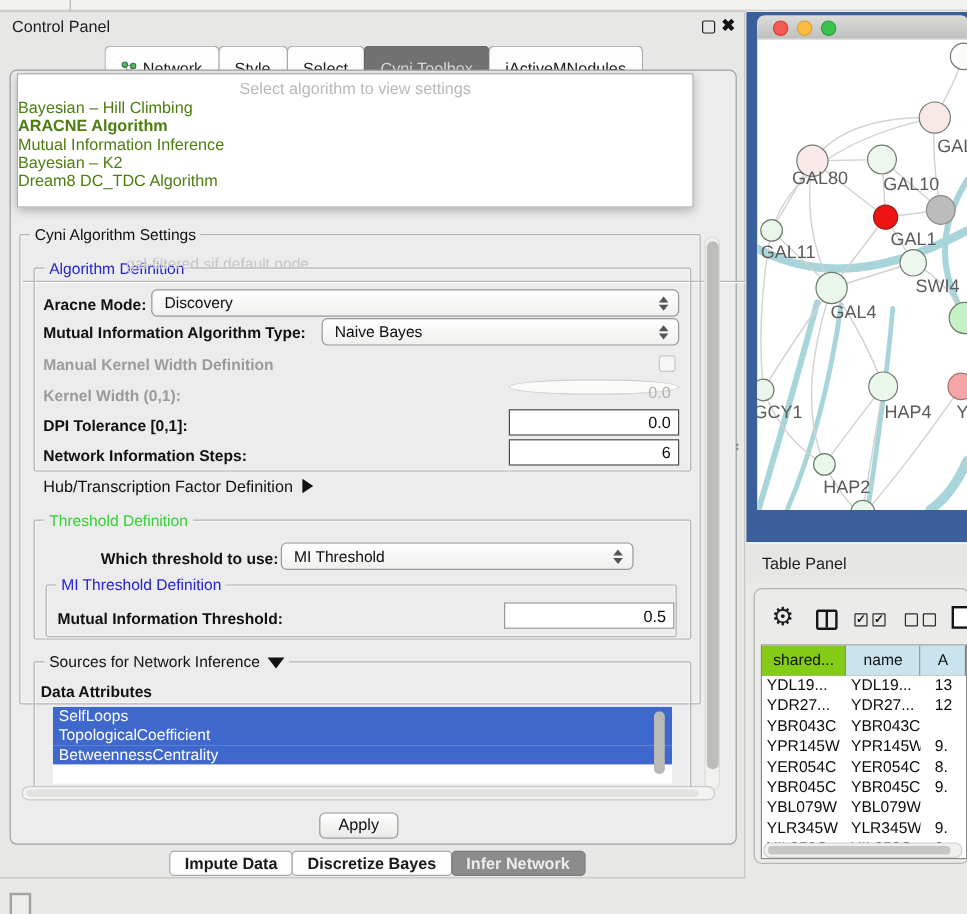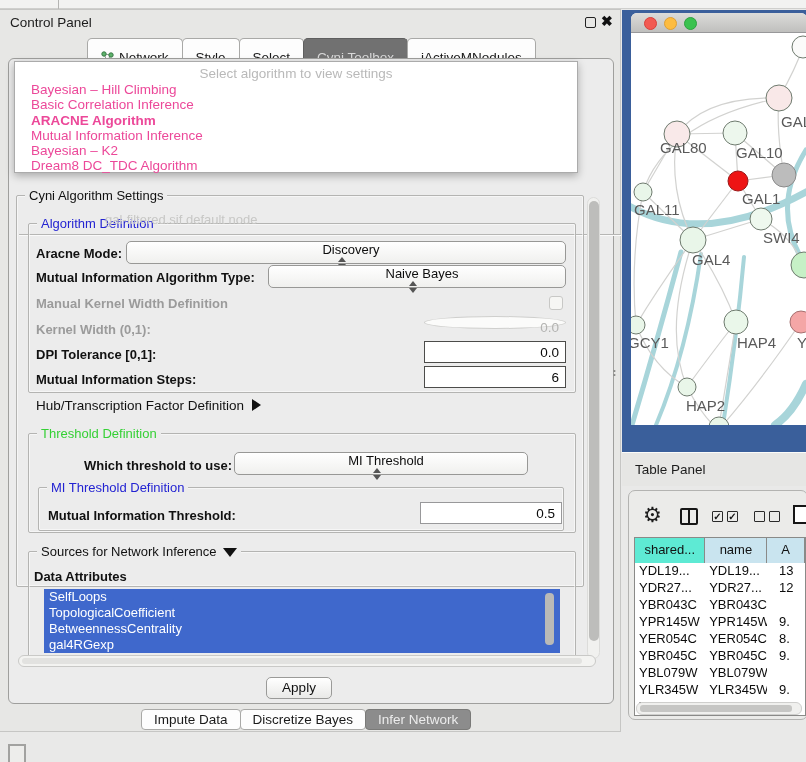--- a/index.html
+++ b/index.html
@@ -31,35 +31,35 @@
   
   .content-panel { left:8px; top:48px; width:606px; height:646px; background:#ececec; border:1px solid #9f9f9d; border-radius:6px; }
   .panel-div1 { left:10px; top:175px; width:602px; height:1px; background:#b6b6b4; }
   .panel-div2 { left:10px; top:176px; width:602px; height:1px; background:#fafafa; }
   .ghost-combo { left:96px; top:153px; font-size:13px; color:#c7c7c5; z-index:2; }
 
   
   .popup { left:14px; top:51px; width:564px; height:112px; background:#ffffff; border:1px solid #ababab;
            box-shadow:0 3px 8px rgba(0,0,0,.28); z-index:60; }
   .popup-ph { width:100%; text-align:center; padding-top:4px; height:20px; color:#b9b9b9; font-size:13.5px; }
-  .algo-opt { height:15.3px; line-height:15.3px; padding-left:16px; font-size:13.5px; color:#ec4899; white-space:nowrap; }
+  .algo-opt { height:15.3px; line-height:15.3px; padding-left:0; font-size:13.5px; color:#4d7c0f; white-space:nowrap; }
   .algo-opt.bold { font-weight:bold; }
 
   
   .group { position:absolute; border:1px solid #b4b4b2; border-radius:2px; box-shadow:inset 0 0 0 1px rgba(255,255,255,.55); }
   .group-label { position:absolute; top:-8px; left:8px; background:#ececec; padding:0 4px; font-size:13px; white-space:nowrap; }
   .lbl-blue  { color:#2323d2; }
   .lbl-green { color:#35d035; }
 
   .boldlbl { font-weight:bold; font-size:13px; color:#111; white-space:nowrap; }
   .graylbl { font-weight:bold; font-size:13px; color:#9b9b9b; white-space:nowrap; }
 
   
   .combo { position:absolute; height:23px; background:linear-gradient(#ffffff,#f0f0ee); border:1px solid #989896;
-           border-radius:5px; display:flex; align-items:center;flex-direction:column; }
+           border-radius:5px; display:flex; align-items:center; }
   .combo-text { padding-left:10px; font-size:13px; color:#0d0d0d; flex:1; white-space:nowrap; }
   .stepper { width:9px; margin-right:8px; display:flex; flex-direction:column; align-items:center; gap:2px; }
   .tri-up    { width:0; height:0; border-left:4px solid transparent; border-right:4px solid transparent; border-bottom:5px solid #555; }
   .tri-down  { width:0; height:0; border-left:4px solid transparent; border-right:4px solid transparent; border-top:5px solid #555; }
 
   
   .field { position:absolute; height:22px; background:#ffffff; text-align:right; padding:3px 6px 0 0; font-size:13.5px; }
   .field.dark   { border:1px solid #4c4c4a; color:#0a0a0a; }
   .field.light  { border:1px solid #cfcfcd; background:#fbfbfa; color:#b3b3b1; }
   .field.normal { border:1px solid #98989a; color:#0a0a0a; }
@@ -76,21 +76,21 @@
   .hscroll { left:18px; top:645px; width:578px; height:12px; background:#f3f3f1; border:1px solid #c9c9c7; border-radius:6px; }
   .hscroll-thumb { position:absolute; left:3px; top:2px; width:560px; height:6px; background:#e2e2e0; border-radius:3px; }
 
   
   .set-scroll-track { left:587px; top:187px; width:13px; height:462px; background:#f1f1ef; border:1px solid #dcdcda; border-radius:7px; }
   .set-scroll-thumb { left:589px; top:191px; width:10px; height:440px; background:#bdbdbb; border-radius:5px; }
 
   
   .apply-btn { left:266px; top:667px; width:66px; height:22px; background:linear-gradient(#ffffff,#e9e9e7); border:1px solid #9a9a98;
                border-radius:5px; text-align:center; line-height:20px; font-size:13.5px; color:#111; }
-  .bottabs { left:142px; top:699px; display:flex; }
+  .bottabs { left:142px; top:699px; display:flex;font-weight:bold; }
   .bottab { height:21px; line-height:20px; padding:0 12px; background:#fdfdfd; border:1px solid #a9a9a7; margin-left:-1px;
             font-size:13.5px; color:#1a1a1a; border-radius:4px; }
   .bottab.sel { background:#8c8c8c; color:#ececec; border-color:#7a7a78; }
 
   .corner-sq { left:8px; top:744px; width:18px; height:20px; border:2px solid #a2a2a0; background:#ededeb; }
   .grip { left:613px; top:369px; width:6px; height:8px; color:#8a8a88; font-size:8px; line-height:4px; }
 
   
   .blue-panel { left:622px; top:10px; width:184px; height:442px; background:#3a5f9b; }
   .net-win { left:9px; top:3px; width:176px; height:412px; background:#ffffff; border-radius:6px 6px 0 0; }
@@ -158,21 +158,20 @@
   <div class="abs content-panel">
     <div class="abs ghost-combo">gal-filtered.sif default node</div>
     <div class="abs panel-div1"></div>
     <div class="abs panel-div2"></div>
   </div>
 
   <div class="abs popup">
     <div class="popup-ph">Select algorithm to view settings</div>
     <div id="algo-options">
         <div class="algo-opt">Bayesian – Hill Climbing</div>
-        <div class="algo-opt">Basic Correlation Inference</div>
         <div class="algo-opt bold">ARACNE Algorithm</div>
         <div class="algo-opt">Mutual Information Inference</div>
         <div class="algo-opt">Bayesian – K2</div>
         <div class="algo-opt">Dream8 DC_TDC Algorithm</div>
       </div>
   </div>
 
   <div class="group" style="left:16px; top:185px; width:568px; height:392px;">
     <span class="group-label">Cyni Algorithm Settings</span>
   </div>
@@ -197,21 +196,21 @@
         <span class="tri-up"></span>
         <span class="tri-down"></span>
       </span>
   </div>
   <div class="abs graylbl" style="left:36px; top:286px;">Manual Kernel Width Definition</div>
   <div class="checkbox" style="left:549px; top:286px;"></div>
   <div class="abs graylbl" style="left:36px; top:312px;">Kernel Width (0,1):</div>
   <div class="field light" style="left:424px; top:306px; width:142px;">0.0</div>
   <div class="abs boldlbl" style="left:36px; top:337px;">DPI Tolerance [0,1]:</div>
   <div class="field dark" style="left:424px; top:331px; width:142px;">0.0</div>
-  <div class="abs boldlbl" style="left:36px; top:362px;">Mutual Information Steps:</div>
+  <div class="abs boldlbl" style="left:36px; top:362px;">Network Information Steps:</div>
   <div class="field dark" style="left:424px; top:356px; width:142px;">6</div>
 
   <div class="abs" style="left:36px; top:388px; font-size:13.5px; color:#111;">
     <span>Hub/Transcription Factor Definition</span><span class="tri-right"></span>
   </div>
 
   <div class="group" style="left:28px; top:423px; width:548px; height:100px;">
     <span class="group-label lbl-green">Threshold Definition</span>
   </div>
   <div class="abs boldlbl" style="left:84px; top:448px;">Which threshold to use:</div>
@@ -229,21 +228,20 @@
   <div class="field normal" style="left:420px; top:492px; width:142px;">0.5</div>
 
   <div class="group" style="left:28px; top:541px; width:548px; height:112px;">
     <span class="group-label"><span>Sources for Network Inference</span><span class="tri-dn-big"></span></span>
   </div>
   <div class="abs boldlbl" style="left:34px; top:559px;">Data Attributes</div>
   <div class="abs attr-list" id="attr-list">
       <div class="attr-item" style="background: rgb(63, 104, 204);">SelfLoops</div>
       <div class="attr-item" style="background: rgb(63, 104, 204);">TopologicalCoefficient</div>
       <div class="attr-item" style="background: rgb(63, 104, 204);">BetweennessCentrality</div>
-      <div class="attr-item" style="background: rgb(63, 104, 204);">gal4RGexp</div>
     </div>
   <div class="abs attr-vscroll"></div>
   <div class="abs hscroll">
       <div class="hscroll-thumb"></div>
     </div>
 
   <div class="abs apply-btn">Apply</div>
   <div class="abs bottabs" id="bottom-tabs">
       <div class="bottab">Impute Data</div>
       <div class="bottab">Discretize Bayes</div>
@@ -326,21 +324,21 @@
 <div class="abs tp-win"></div>
 <div class="abs gear">⚙</div>
 <div class="abs cols-ico"></div>
 <div class="cb" style="left:712px; top:511px;">✓</div>
 <div class="cb" style="left:727px; top:511px;">✓</div>
 <div class="cb" style="left:754px; top:511px;"></div>
 <div class="cb" style="left:769px; top:511px;"></div>
 <div class="abs page-ico"></div>
 <div class="abs tbl-frame">
   <div class="thead" id="tbl-head">
-      <div class="th" style="width: 75px; background: #5eead4;">shared...</div>
+      <div class="th" style="width: 75px; background: #84cc16;">shared...</div>
       <div class="th" style="width: 66px; background: rgb(201, 228, 239);">name</div>
       <div class="th" style="width: 40px; background: rgb(201, 228, 239);">A</div>
     </div>
   <div id="tbl-body">
       <div class="tr">
         <div class="td" style="width: 75px; padding-left: 4px;">YDL19...</div>
         <div class="td" style="width: 66px; padding-left: 4px;">YDL19...</div>
         <div class="td" style="width: 40px; padding-left: 12px;">13</div>
       </div>
       <div class="tr">

